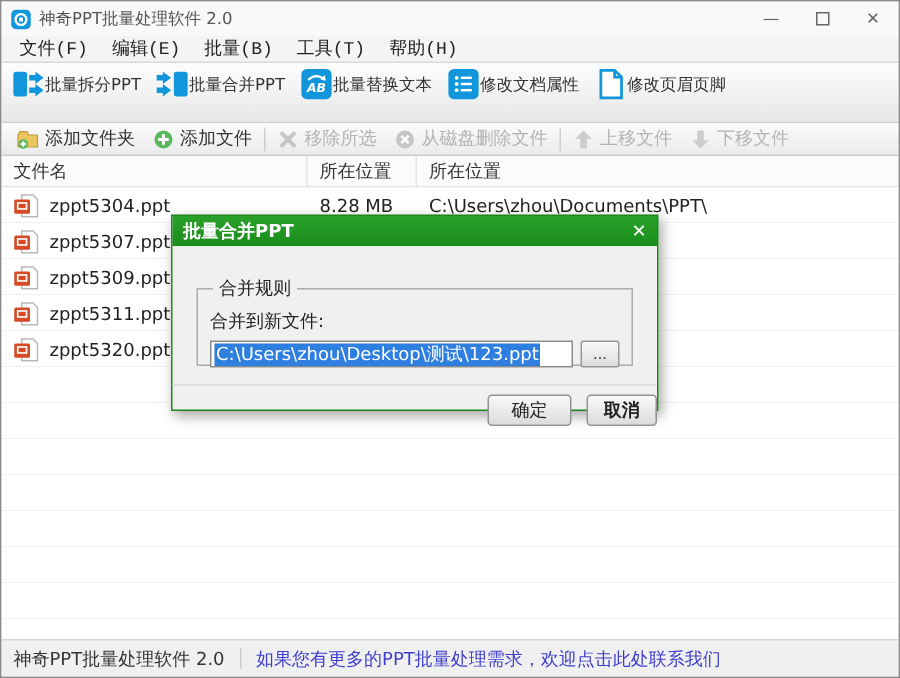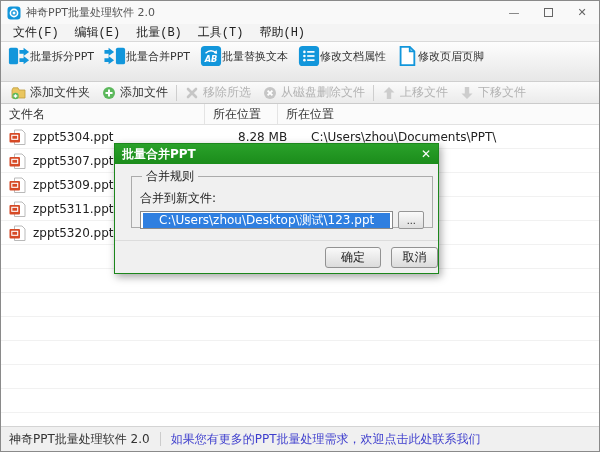--- a/index.html
+++ b/index.html
@@ -37,47 +37,47 @@
   .list-header { height:21px; display:flex; background:#fbfbfb; border-bottom:1px solid #e2e2e2; align-items:center; }
   .hc { height:100%; display:flex; align-items:center; font-size:12px; color:#333; border-right:1px solid #e4e4e4; padding-left:8px; }
   .hc-name { width:204px; }
   .hc-size { width:73px; }
   .hc-loc  { flex:1; border-right:none; }
   .file-list { position:absolute; top:124px; bottom:25px; left:0; right:0;
     background:repeating-linear-gradient(to bottom, #ffffff 0px, #ffffff 23px, #f1f1f1 23px, #f1f1f1 24px); }
   .file-row { height:24px; display:flex; align-items:center; }
   .cell { font-size:12px; color:#222; white-space:nowrap; overflow:hidden; }
   .c-name { width:204px; display:flex; align-items:center; gap:7px; padding-left:8px; }
-  .c-size { width:73px; padding-left:8px;margin-left:25px; }
+  .c-size { width:73px; padding-left:8px; }
   .c-loc { flex:1; padding-left:8px; }
   .ppt-ico { width:17px; height:17px; flex:0 0 auto; }
 
   
   .statusbar { position:absolute; left:0; right:0; bottom:0; height:25px; background:#f0f0f0; border-top:1px solid #d4d4d4; display:flex; align-items:center; padding:0 8px; gap:10px; }
   .status-app { font-size:12px; color:#333; white-space:nowrap; }
   .status-sep { width:1px; height:14px; background:#cccccc; }
   .status-link { font-size:12px; color:#3e3ecd; white-space:nowrap; cursor:pointer; }
 
   
   .dialog { position:absolute; left:113px; top:142px; width:325px; height:131px; border:1px solid #1c871c; background:#f0f0f0; box-shadow:2px 3px 8px rgba(0,0,0,.35); }
   .dlg-titlebar { height:20px; background:linear-gradient(#2aa12a,#1b8c1b); display:flex; align-items:center; padding:0 7px; }
   .dlg-title { color:#fff; font-size:12px; font-weight:bold; flex:1; }
   .dlg-close { color:#fff; font-size:12px; width:18px; text-align:right; cursor:pointer; }
-  .dlg-body { position:relative; height:109px; }
+  .dlg-body { position:relative; height:109px;margin-top:16px; }
   .groupbox { position:absolute; left:16px; right:16px; top:4px; height:60px; border:1px solid #ababab; padding:4px 8px 0 8px; }
   .groupbox legend { font-size:12px; color:#222; padding:0 4px; margin-left:2px; }
   .fld-label { font-size:12px; color:#222; display:block; margin:1px 0 4px 0; }
   .path-row { display:flex; align-items:center; gap:5px; }
   .path-input { flex:1; height:18px; background:#fff; border:1px solid #8a8a8a; display:flex; align-items:center; padding:0 2px; overflow:hidden; white-space:nowrap; }
-  .sel-text { background:#2f7fe0; color:#fff; font-size:12px; line-height:15px; padding:0 16px; white-space:nowrap; }
+  .sel-text { background:#2f7fe0; color:#fff; font-size:12px; line-height:15px; padding:0 1px; white-space:nowrap; }
   .browse-btn { width:26px; height:18px; font-size:11px; line-height:14px; text-align:center; background:linear-gradient(#fafafa,#dedede); border:1px solid #969696; border-radius:2px; color:#333; }
   .dlg-footer { position:absolute; left:0; right:0; bottom:0; height:33px; border-top:1px solid #dcdcdc; display:flex; align-items:center; justify-content:flex-end; gap:10px; padding-right:0; }
   .dlg-btn { height:21px; background:linear-gradient(#f9f9f9,#dcdcdc); border:1px solid #929292; border-radius:3px; font-size:12px; color:#222; display:flex; align-items:center; justify-content:center; }
   .btn-ok { width:56px; }
-  .btn-cancel { width:47px; }
+  .btn-cancel { width:47px;font-weight:bold; }
 </style>
 </head>
 <body>
 
 <div class="window">
 
   <div class="titlebar">
     <svg class="app-icon" viewBox="0 0 14 14">
       <rect x="0.5" y="0.5" width="13" height="13" rx="3.2" fill="#1296db"></rect>
       <circle cx="7" cy="7" r="3.6" fill="none" stroke="#fff" stroke-width="1.6"></circle>

